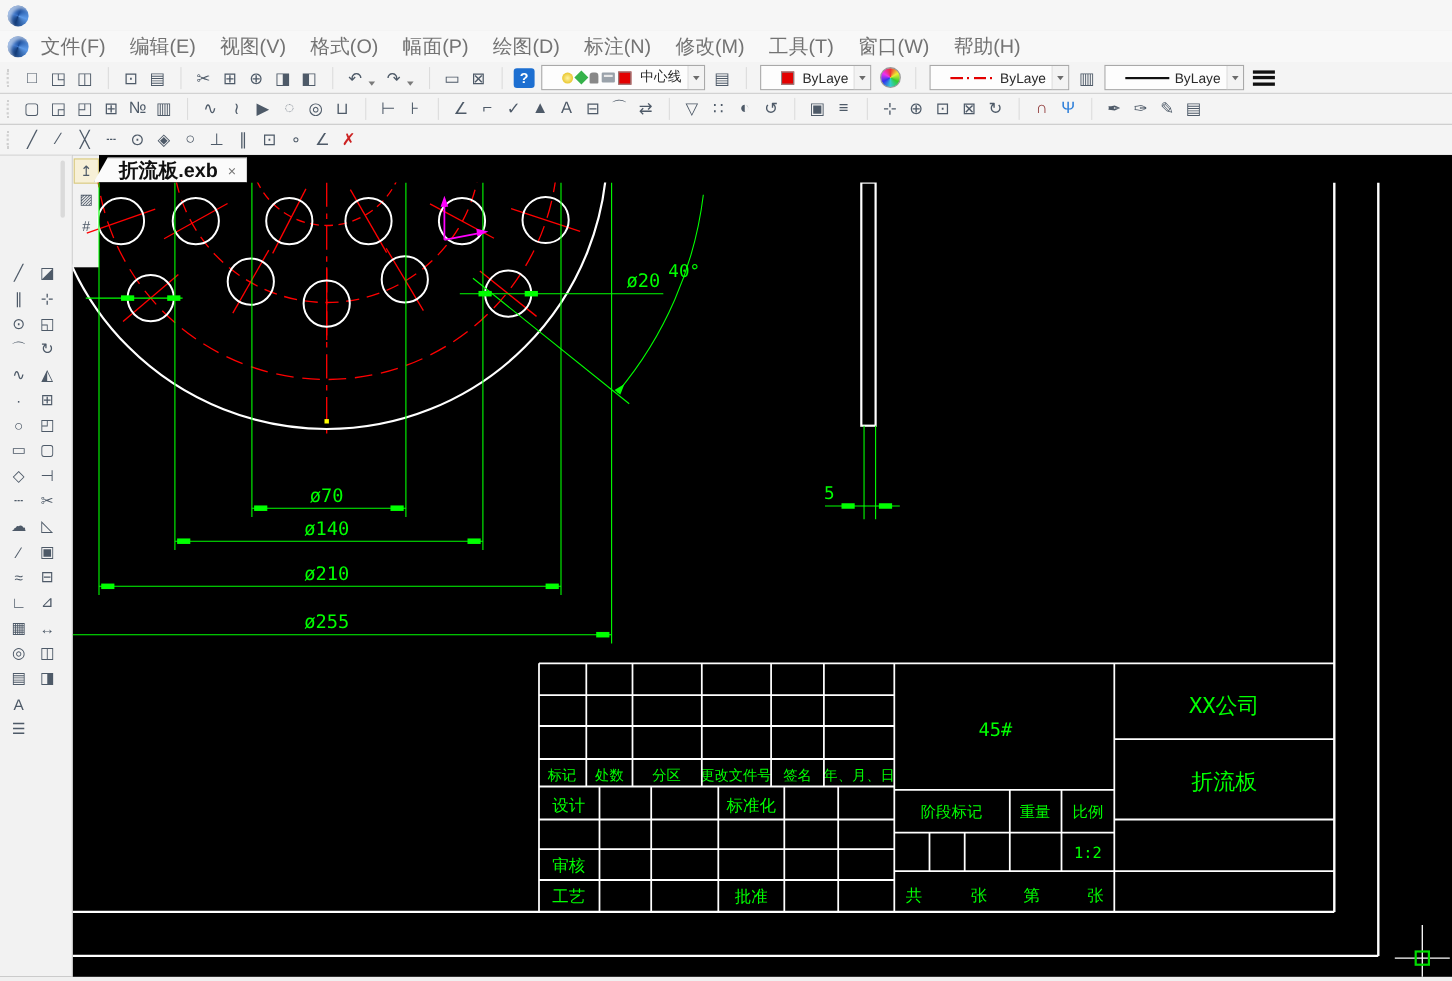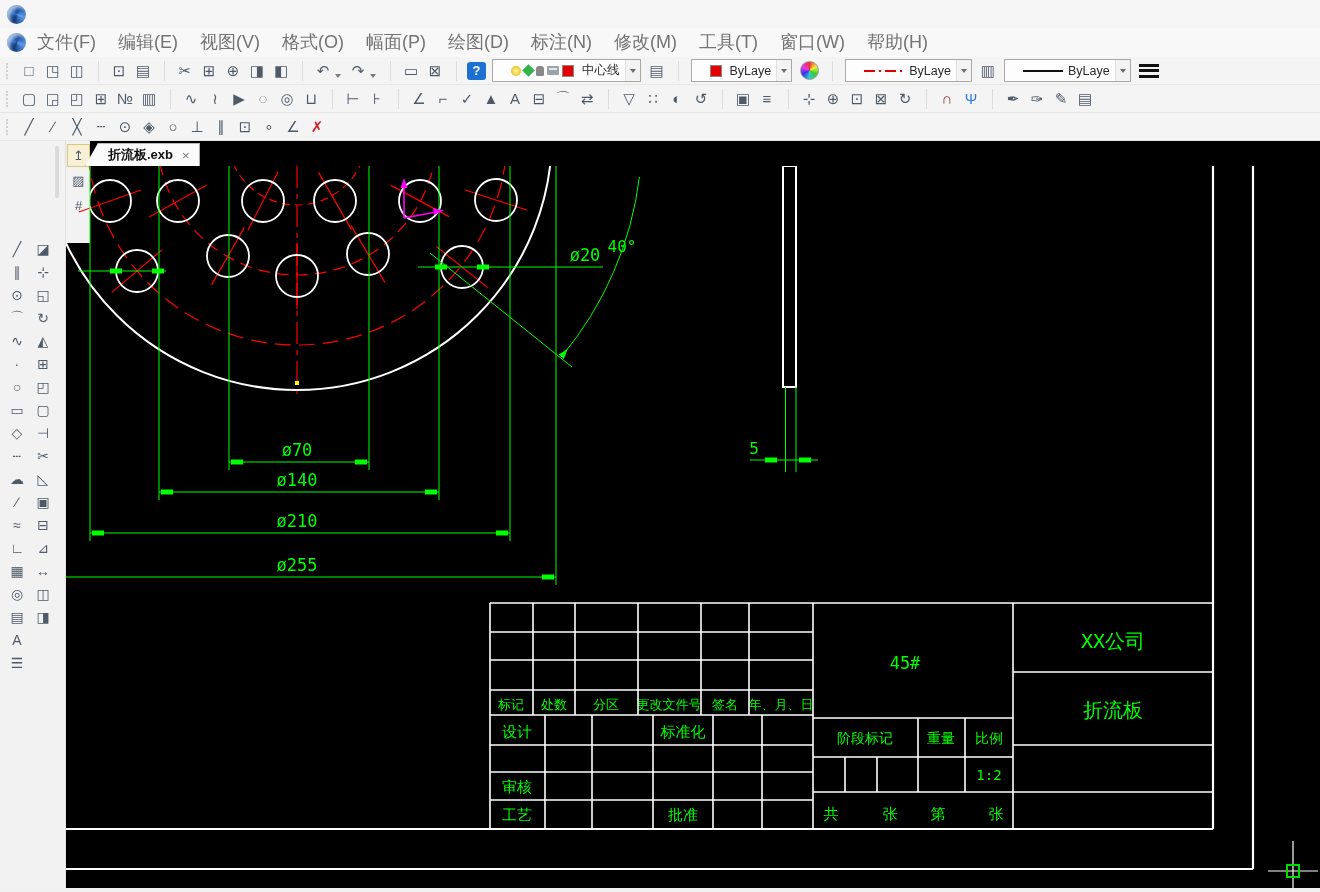--- a/index.html
+++ b/index.html
@@ -54,21 +54,21 @@
   .sideblock{position:absolute;left:66px;top:141px;width:24px;height:102px;background:#f2f2f2}
   .sideicons{position:absolute;left:1px;top:3px;display:grid;grid-auto-rows:25px}
   .sideicons .tbi{width:21px;height:21px;font-size:13px;border:1px solid transparent}
   .sideicons .tbi:first-child{background:#f7f0d7;border-color:#d8c87e}
   .canvas{position:absolute;left:66px;top:141px;width:1254px;height:747px;background:#000}
   #cad{position:absolute;left:0;top:0;z-index:4;pointer-events:none}
   .tabbar{position:absolute;left:85px;top:143px;z-index:5;display:flex}
   .tab{height:23px;background:#fbfbfb;border:1px solid #b9b9b9;border-bottom:none;
        clip-path:polygon(13px 0,100% 0,100% 100%,0 100%);
        display:flex;align-items:center;padding:0 9px 0 22px;box-sizing:border-box}
-  .tab .tlabel{font-size:13px;font-weight:bold;color:#101010;white-space:nowrap}
+  .tab .tlabel{font-size:18px;font-weight:bold;color:#101010;white-space:nowrap}
   .tab .tclose{font-size:13px;color:#777;margin-left:9px;cursor:default}
   .statusstrip{position:absolute;left:0;top:888px;width:1320px;height:4px;background:#f0f0f0;z-index:6}
 </style>
 </head>
 <body>
 
 <div class="titlebar">
   <span class="applogo"></span>
 </div>
 

